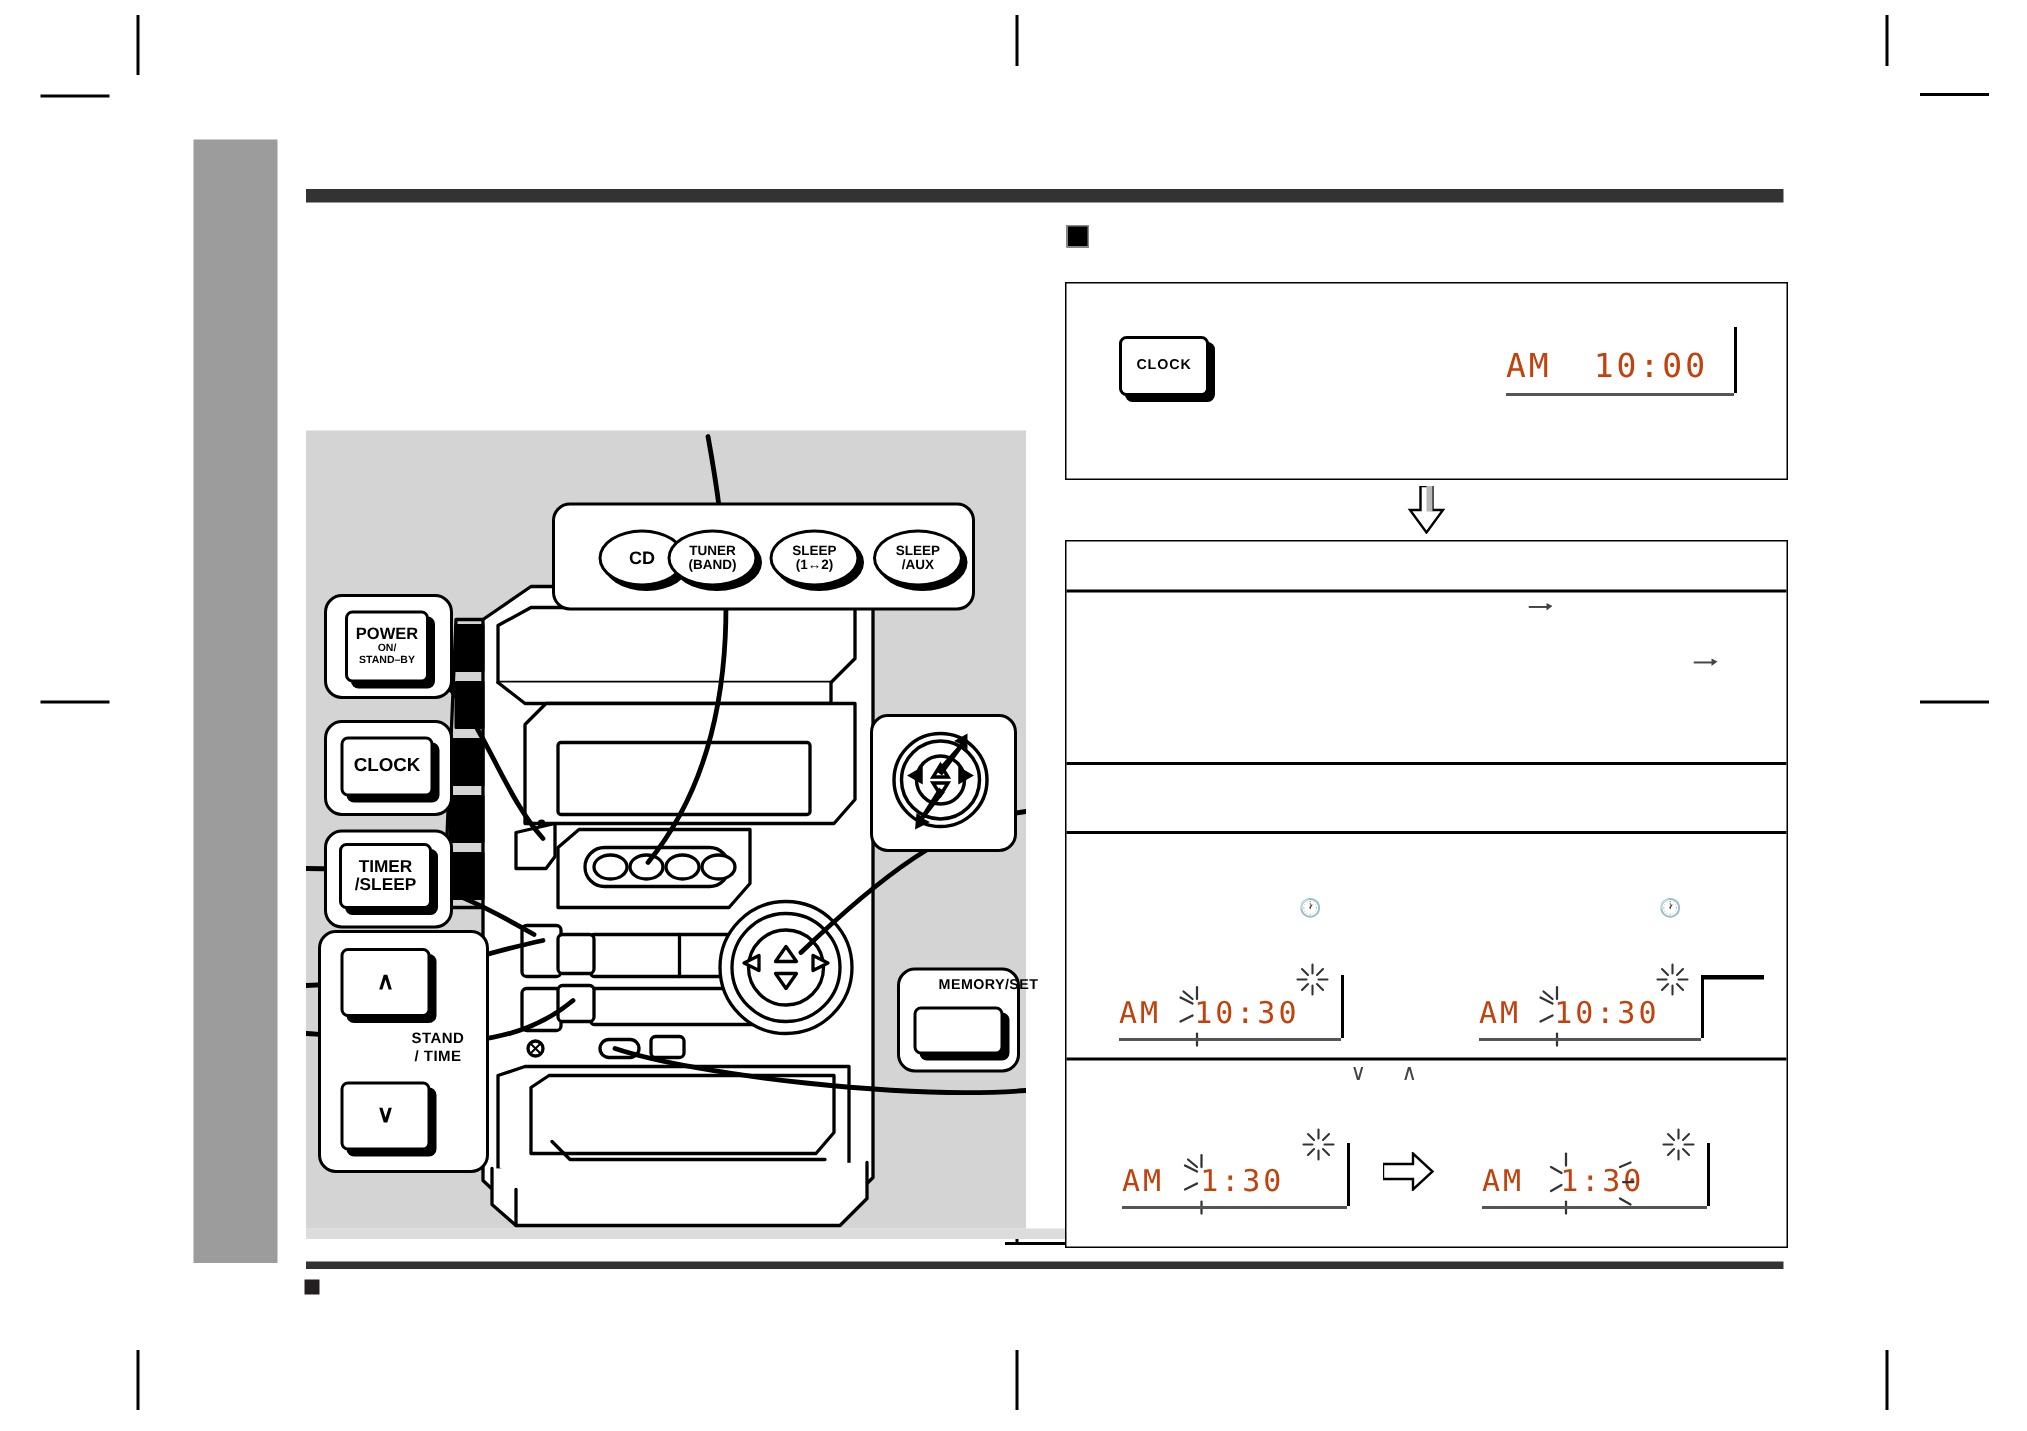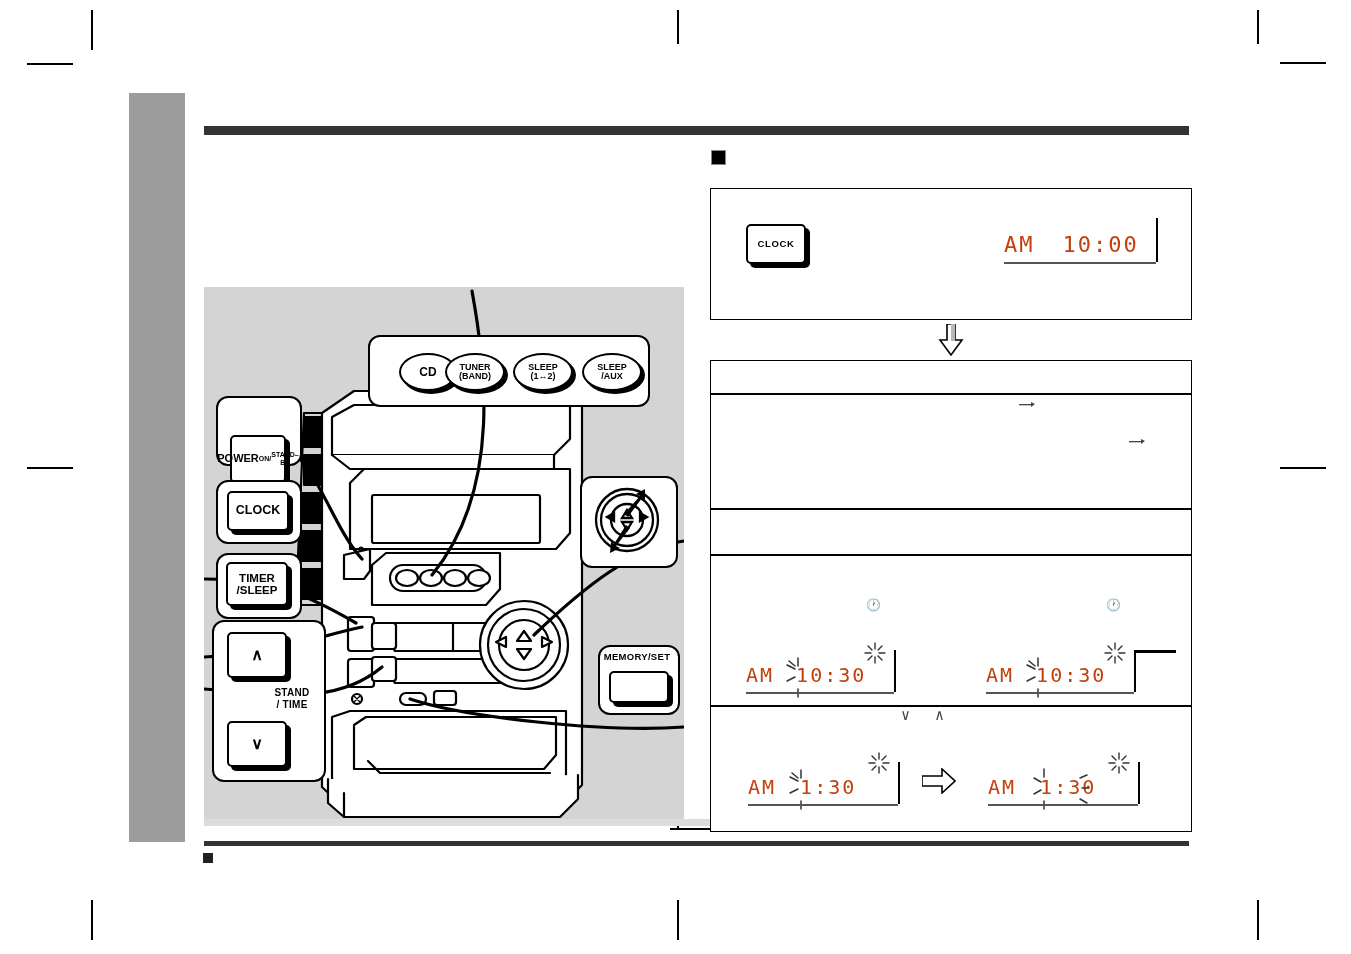--- a/index.html
+++ b/index.html
@@ -157,21 +157,21 @@
 <div class="oval" style="left:513px;top:353px;width:56px;height:34px;font-size:9px;flex-direction:column;">
   <span>SLEEP</span>
   <span>(1↔2)</span>
 </div>
 <div class="oval" style="left:582px;top:353px;width:56px;height:34px;font-size:9px;flex-direction:column;">
   <span>SLEEP</span>
   <span>/AUX</span>
 </div>
 
 <div class="callout" style="left:216px;top:396px;width:82px;height:66px;"></div>
-<div class="key" style="left:230px;top:407px;width:52px;height:44px;font-size:11px;flex-direction:row;margin-top:28px;">
+<div class="key" style="left:230px;top:407px;width:52px;height:44px;font-size:11px;flex-direction:column;">
   <span>POWER</span>
   <span style="font-size:7px">ON/</span>
   <span style="font-size:7px">STAND–BY</span>
 </div>
 
 <div class="callout" style="left:216px;top:480px;width:82px;height:60px;"></div>
 <div class="key" style="left:227px;top:491px;width:58px;height:36px;font-size:12.5px;">
   <span>CLOCK</span>
 </div>
 
@@ -204,21 +204,21 @@
     <path d="M35 26 l5 8 h-10 Z"></path>
     <path d="M35 46 l5 -8 h-10 Z"></path>
     <path d="M15 33 l7 -4 v8 Z" fill="#000"></path>
     <path d="M55 33 l-7 -4 v8 Z" fill="#000"></path>
   </g>
   <path d="M32 30 L48 12 L44 10 L53 5 L53 16 L50 14 L36 33 Z" fill="#000"></path>
   <path d="M38 44 L24 62 L28 64 L18 69 L19 58 L22 60 L34 41 Z" fill="#000"></path>
 </svg>
 
 <div class="callout" style="left:598px;top:645px;width:78px;height:66px;"></div>
-<div class="callout-lbl" style="left:598px;top:652px;width:78px;font-size:9.5px;">
+<div class="callout-lbl" style="left:598px;top:652px;width:78px;font-size:9.5px;padding-left:22px;">
   <span>MEMORY/SET</span>
 </div>
 <div class="key" style="left:609px;top:671px;width:56px;height:28px;"></div>
 
 <div class="panel" style="left:710px;top:188px;width:480px;height:130px;">
 </div>
 <div class="key" style="left:746px;top:224px;width:56px;height:36px;font-size:9.5px;letter-spacing:.6px;">
   <span>CLOCK</span>
 </div>
 

